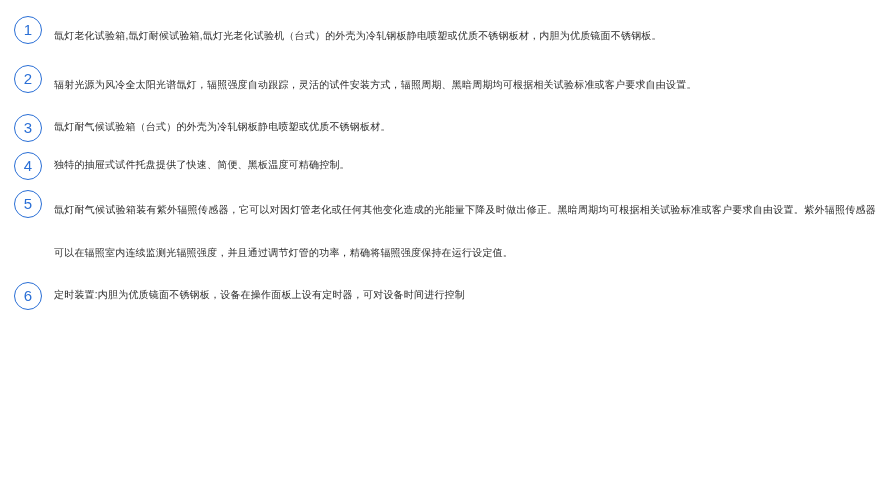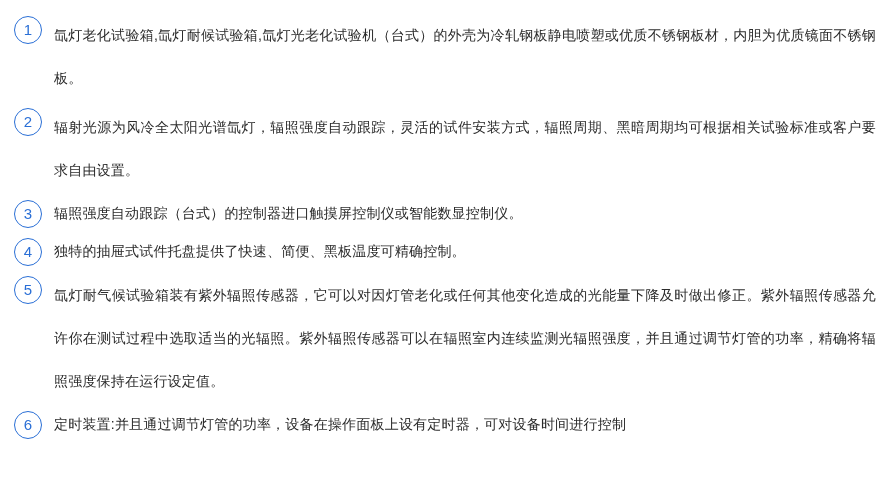--- a/index.html
+++ b/index.html
@@ -38,21 +38,21 @@
     text-align: center;
     font-family: "Liberation Sans", sans-serif;
     margin-right: 12px;
     margin-top: 2px;
     box-sizing: border-box;
     background: #ffffff;
     user-select: none;
   }
   .text {
     flex: 1 1 auto;
-    font-size: 14px;
+    font-size: 10px;
     line-height: 42px;
     color: #2b2b2b;
     letter-spacing: 0.2px;
     text-align: justify;
     word-break: break-all;
   }
   .item-1 .text, .item-2 .text, .item-5 .text { line-height: 43px; }
   .item-3 .text, .item-4 .text, .item-6 .text { line-height: 30px; }
   .item-3 { margin-bottom: 8px; }
   .item-4 { margin-bottom: 8px; }
@@ -68,31 +68,31 @@
     <div class="text">氙灯老化试验箱,氙灯耐候试验箱,氙灯光老化试验机（台式）的外壳为冷轧钢板静电喷塑或优质不锈钢板材，内胆为优质镜面不锈钢板。</div>
   </div>
 
   <div class="item item-2">
     <div class="marker">2</div>
     <div class="text">辐射光源为风冷全太阳光谱氙灯，辐照强度自动跟踪，灵活的试件安装方式，辐照周期、黑暗周期均可根据相关试验标准或客户要求自由设置。</div>
   </div>
 
   <div class="item item-3">
     <div class="marker">3</div>
-    <div class="text">辐照强度自动跟踪（台式）的控制器进口触摸屏控制仪或智能数显控制仪。</div>
+    <div class="text">氙灯耐气候试验箱（台式）的外壳为冷轧钢板静电喷塑或优质不锈钢板材。</div>
   </div>
 
   <div class="item item-4">
     <div class="marker">4</div>
     <div class="text">独特的抽屉式试件托盘提供了快速、简便、黑板温度可精确控制。</div>
   </div>
 
   <div class="item item-5">
     <div class="marker">5</div>
-    <div class="text">氙灯耐气候试验箱装有紫外辐照传感器，它可以对因灯管老化或任何其他变化造成的光能量下降及时做出修正。紫外辐照传感器允许你在测试过程中选取适当的光辐照。紫外辐照传感器可以在辐照室内连续监测光辐照强度，并且通过调节灯管的功率，精确将辐照强度保持在运行设定值。</div>
+    <div class="text">氙灯耐气候试验箱装有紫外辐照传感器，它可以对因灯管老化或任何其他变化造成的光能量下降及时做出修正。黑暗周期均可根据相关试验标准或客户要求自由设置。紫外辐照传感器可以在辐照室内连续监测光辐照强度，并且通过调节灯管的功率，精确将辐照强度保持在运行设定值。</div>
   </div>
 
   <div class="item item-6">
     <div class="marker">6</div>
-    <div class="text">定时装置:并且通过调节灯管的功率，设备在操作面板上设有定时器，可对设备时间进行控制</div>
+    <div class="text">定时装置:内胆为优质镜面不锈钢板，设备在操作面板上设有定时器，可对设备时间进行控制</div>
   </div>
 
 </div>
 
 </body></html>

